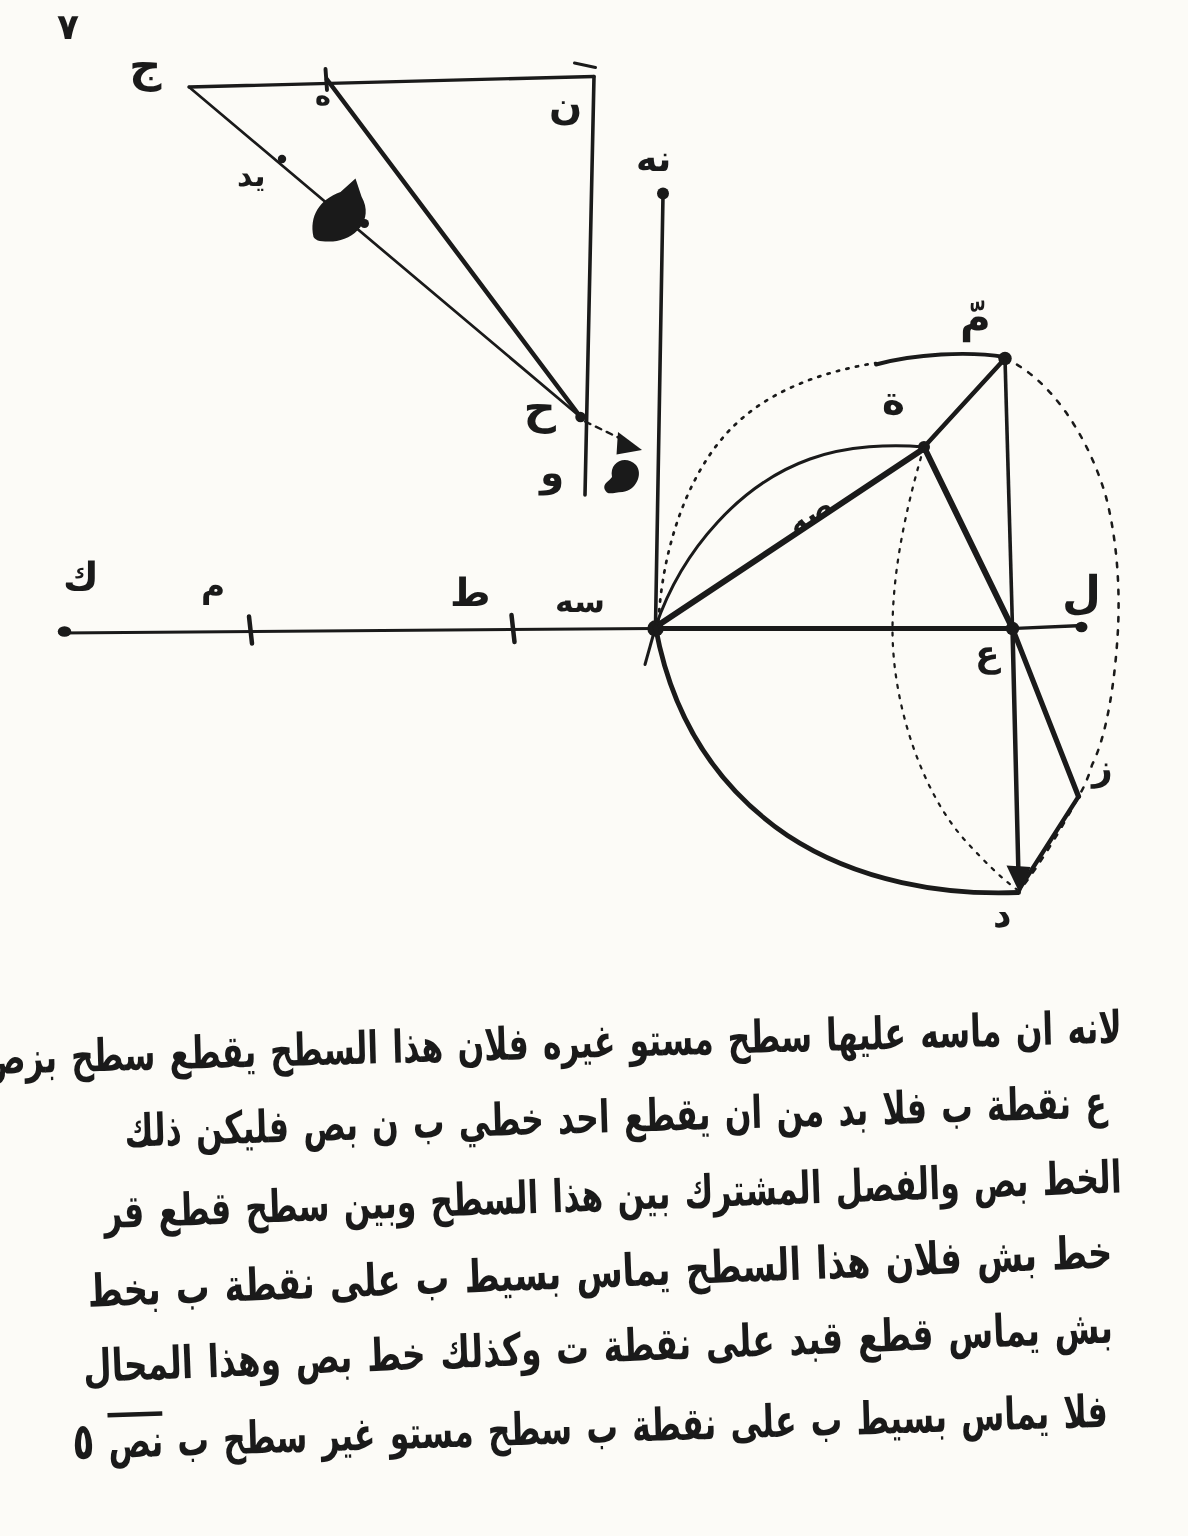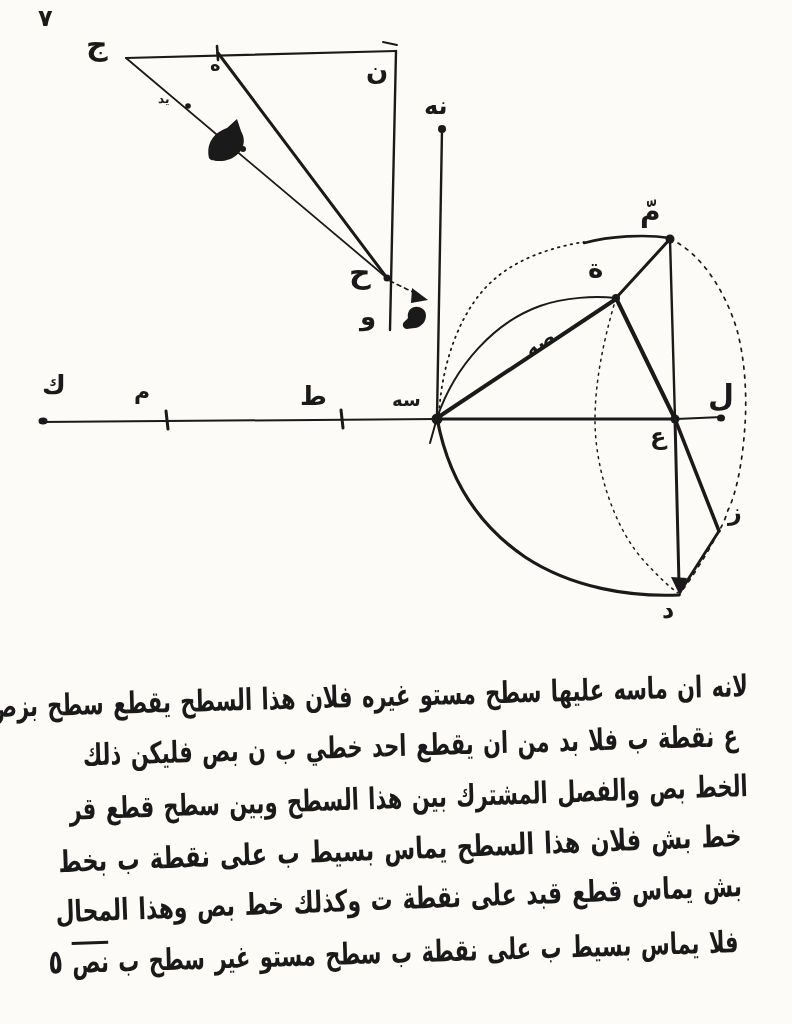--- a/index.html
+++ b/index.html
@@ -85,26 +85,26 @@
     <path d="M616,298 C602,345 595,385 595,420 C595,470 615,530 645,562 C656,574 668,586 678,593" stroke-width="1.5" stroke-dasharray="2 5"></path>
     <path d="M670,239 C700,252 725,290 737,330 C745,360 747,395 745,425 C743,455 738,490 728,510 C725,520 722,526 719,531 C708,552 694,575 681,592" stroke-width="1.7" stroke-dasharray="3 6"></path>
   </svg>
 
   <span class="lbl" style="left:38px;top:6px;font-size:24px">٧</span>
   <span class="lbl" style="left:86px;top:30px;font-size:30px">ج</span>
   <span class="lbl" style="left:210px;top:56px;font-size:18px">ه</span>
   <span class="lbl" style="left:366px;top:58px;font-size:26px">ن</span>
   <span class="lbl" style="left:349px;top:258px;font-size:30px">ح</span>
   <span class="lbl" style="left:360px;top:303px;font-size:26px">و</span>
-  <span class="lbl" style="left:158px;top:93px;font-size:12px">يد</span>
+  <span class="lbl" style="left:158px;top:107px;font-size:20px">يد</span>
 
   <span class="lbl" style="left:42px;top:372px;font-size:26px">ك</span>
   <span class="lbl" style="left:134px;top:381px;font-size:22px">م</span>
   <span class="lbl" style="left:300px;top:383px;font-size:26px">ط</span>
-  <span class="lbl" style="left:392px;top:391px;font-size:18px">سه</span>
+  <span class="lbl" style="left:370px;top:391px;font-size:21px">سه</span>
   <span class="lbl" style="left:708px;top:381px;font-size:30px">ل</span>
 
   <span class="lbl" style="left:424px;top:94px;font-size:24px">نه</span>
   <span class="lbl" style="left:524px;top:333px;font-size:20px;transform:rotate(-33deg)">صه</span>
 
   <span class="lbl" style="left:640px;top:198px;font-size:28px">مّ</span>
   <span class="lbl" style="left:588px;top:255px;font-size:26px">ة</span>
   <span class="lbl" style="left:650px;top:424px;font-size:24px">ع</span>
   <span class="lbl" style="left:728px;top:500px;font-size:24px">ز</span>
   <span class="lbl" style="left:662px;top:598px;font-size:24px">د</span>

